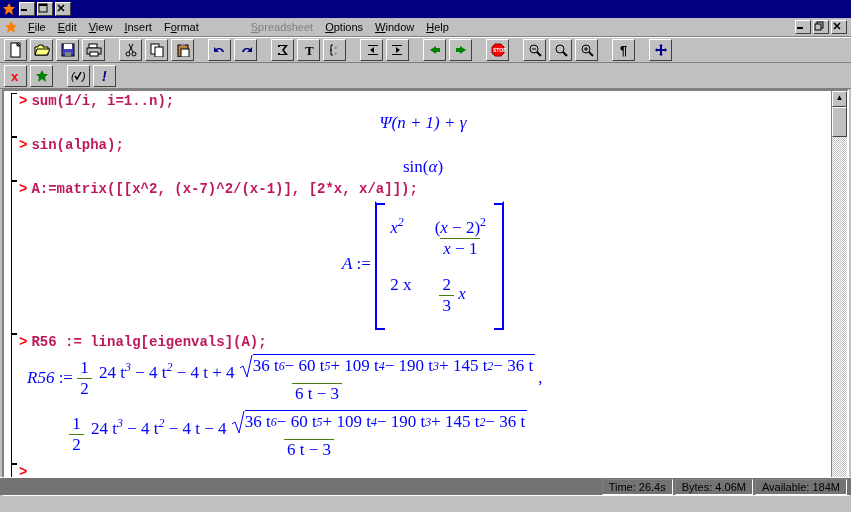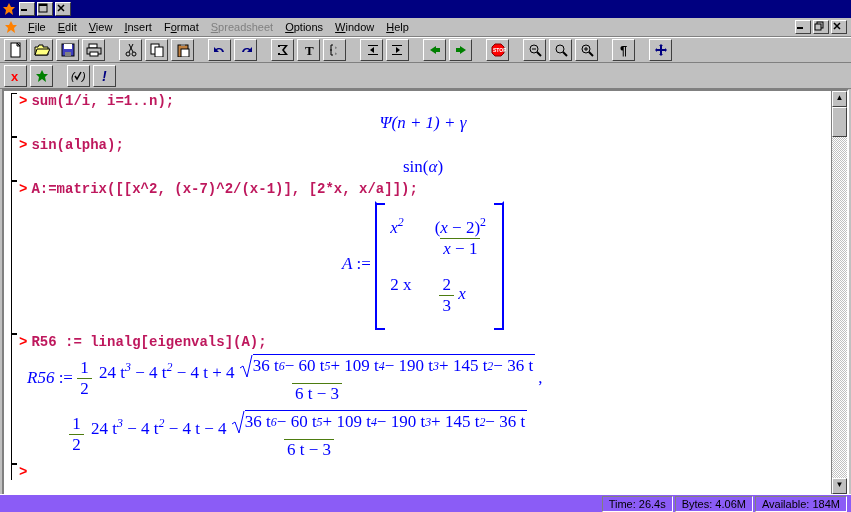--- a/index.html
+++ b/index.html
@@ -7,21 +7,21 @@
 
   .titlebar { height:18px; background:#000080; color:#fff; display:flex; align-items:center; padding:0 2px; }
   .titlebar .app-icon { width:14px; height:14px; margin-right:3px; }
   .titlebar .title { flex:1; font-weight:bold; font-size:11px; }
   .titlebar .winbtns { display:flex; gap:2px; }
   .winbtn { width:16px; height:14px; background:#c0c0c0; border:1px solid; border-color:#fff #404040 #404040 #fff; font-family:Marlett,Arial; font-size:8px; line-height:10px; text-align:center; color:#000; cursor:default; }
 
   .menubar { height:19px; background:#c0c0c0; display:flex; align-items:center; padding:0 4px; border-bottom:1px solid #808080; }
   .menubar .menu { padding:2px 6px; cursor:default; }
   .menubar .menu u { text-decoration:underline; }
-  .menubar .disabled { color:#808080; }
+  .menubar .disabled { color:#808080;margin-left:40px; }
   .menubar .winbtns-right { margin-left:auto; display:flex; gap:2px; }
 
   .toolbar { height:26px; background:#c0c0c0; display:flex; align-items:center; padding:2px 4px; gap:3px; border-top:1px solid #fff; border-bottom:1px solid #808080; }
   .tbtn { width:23px; height:22px; background:#c0c0c0; border:1px solid; border-color:#fff #404040 #404040 #fff; display:flex; align-items:center; justify-content:center; cursor:default; }
   .tgap { width:8px; }
 
   .toolbar2 { height:26px; background:#c0c0c0; display:flex; align-items:center; padding:2px 4px; gap:3px; border-bottom:1px solid #808080; }
 
   .worksheet-frame { border:2px solid; border-color:#808080 #fff #fff #808080; margin:0 2px; height:407px; background:#fff; display:flex; }
   .worksheet { flex:1; padding:2px 4px; font-family:"Courier New",monospace; font-size:14px; overflow:hidden; }
@@ -32,21 +32,21 @@
 
   .line { display:flex; align-items:flex-start; position:relative; }
   .bracket { border-left:1px solid #000; border-top:1px solid #000; border-bottom:1px solid #000; width:6px; position:absolute; left:3px; top:0; bottom:0; }
   .bracket.open { border-bottom:none; }
   .prompt { color:#ff0000; font-weight:bold; padding-right:4px; }
   .input { color:#be185d; font-weight:bold; font-family:"Courier New",monospace; font-size:14px; }
   .output { color:#0000ff; font-family:"Times New Roman",serif; font-style:italic; font-size:17px; text-align:center; width:100%; padding:4px 0; }
 
   .group { position:relative; padding-left:11px; }
 
-  .statusbar { position:absolute; bottom:0; left:0; right:0; height:18px; background:#8b5cf6; border-top:1px solid #fff; display:flex; align-items:center; justify-content:flex-end; padding:0 4px; gap:2px; font-size:11px; }
+  .statusbar { position:absolute; bottom:17px; left:0; right:0; height:18px; background:#737373; border-top:1px solid #fff; display:flex; align-items:center; justify-content:flex-end; padding:0 4px; gap:2px; font-size:11px; }
   .statcell { border:1px solid; border-color:#808080 #fff #fff #808080; padding:1px 6px; }
 
   
   svg { display:block; }
   .sup { font-size:0.7em; vertical-align:super; font-style:italic; }
   .ital { font-style:italic; }
   .matrix { display:inline-flex; align-items:center; vertical-align:middle; }
   .matrix-br { border-left:2px solid #0000ff; border-top:2px solid transparent; width:5px; align-self:stretch; position:relative; }
   .matrix-br::before,.matrix-br::after{content:"";position:absolute;left:0;width:8px;height:2px;background:#0000ff;}
   .matrix-br::before{top:0} .matrix-br::after{bottom:0}

